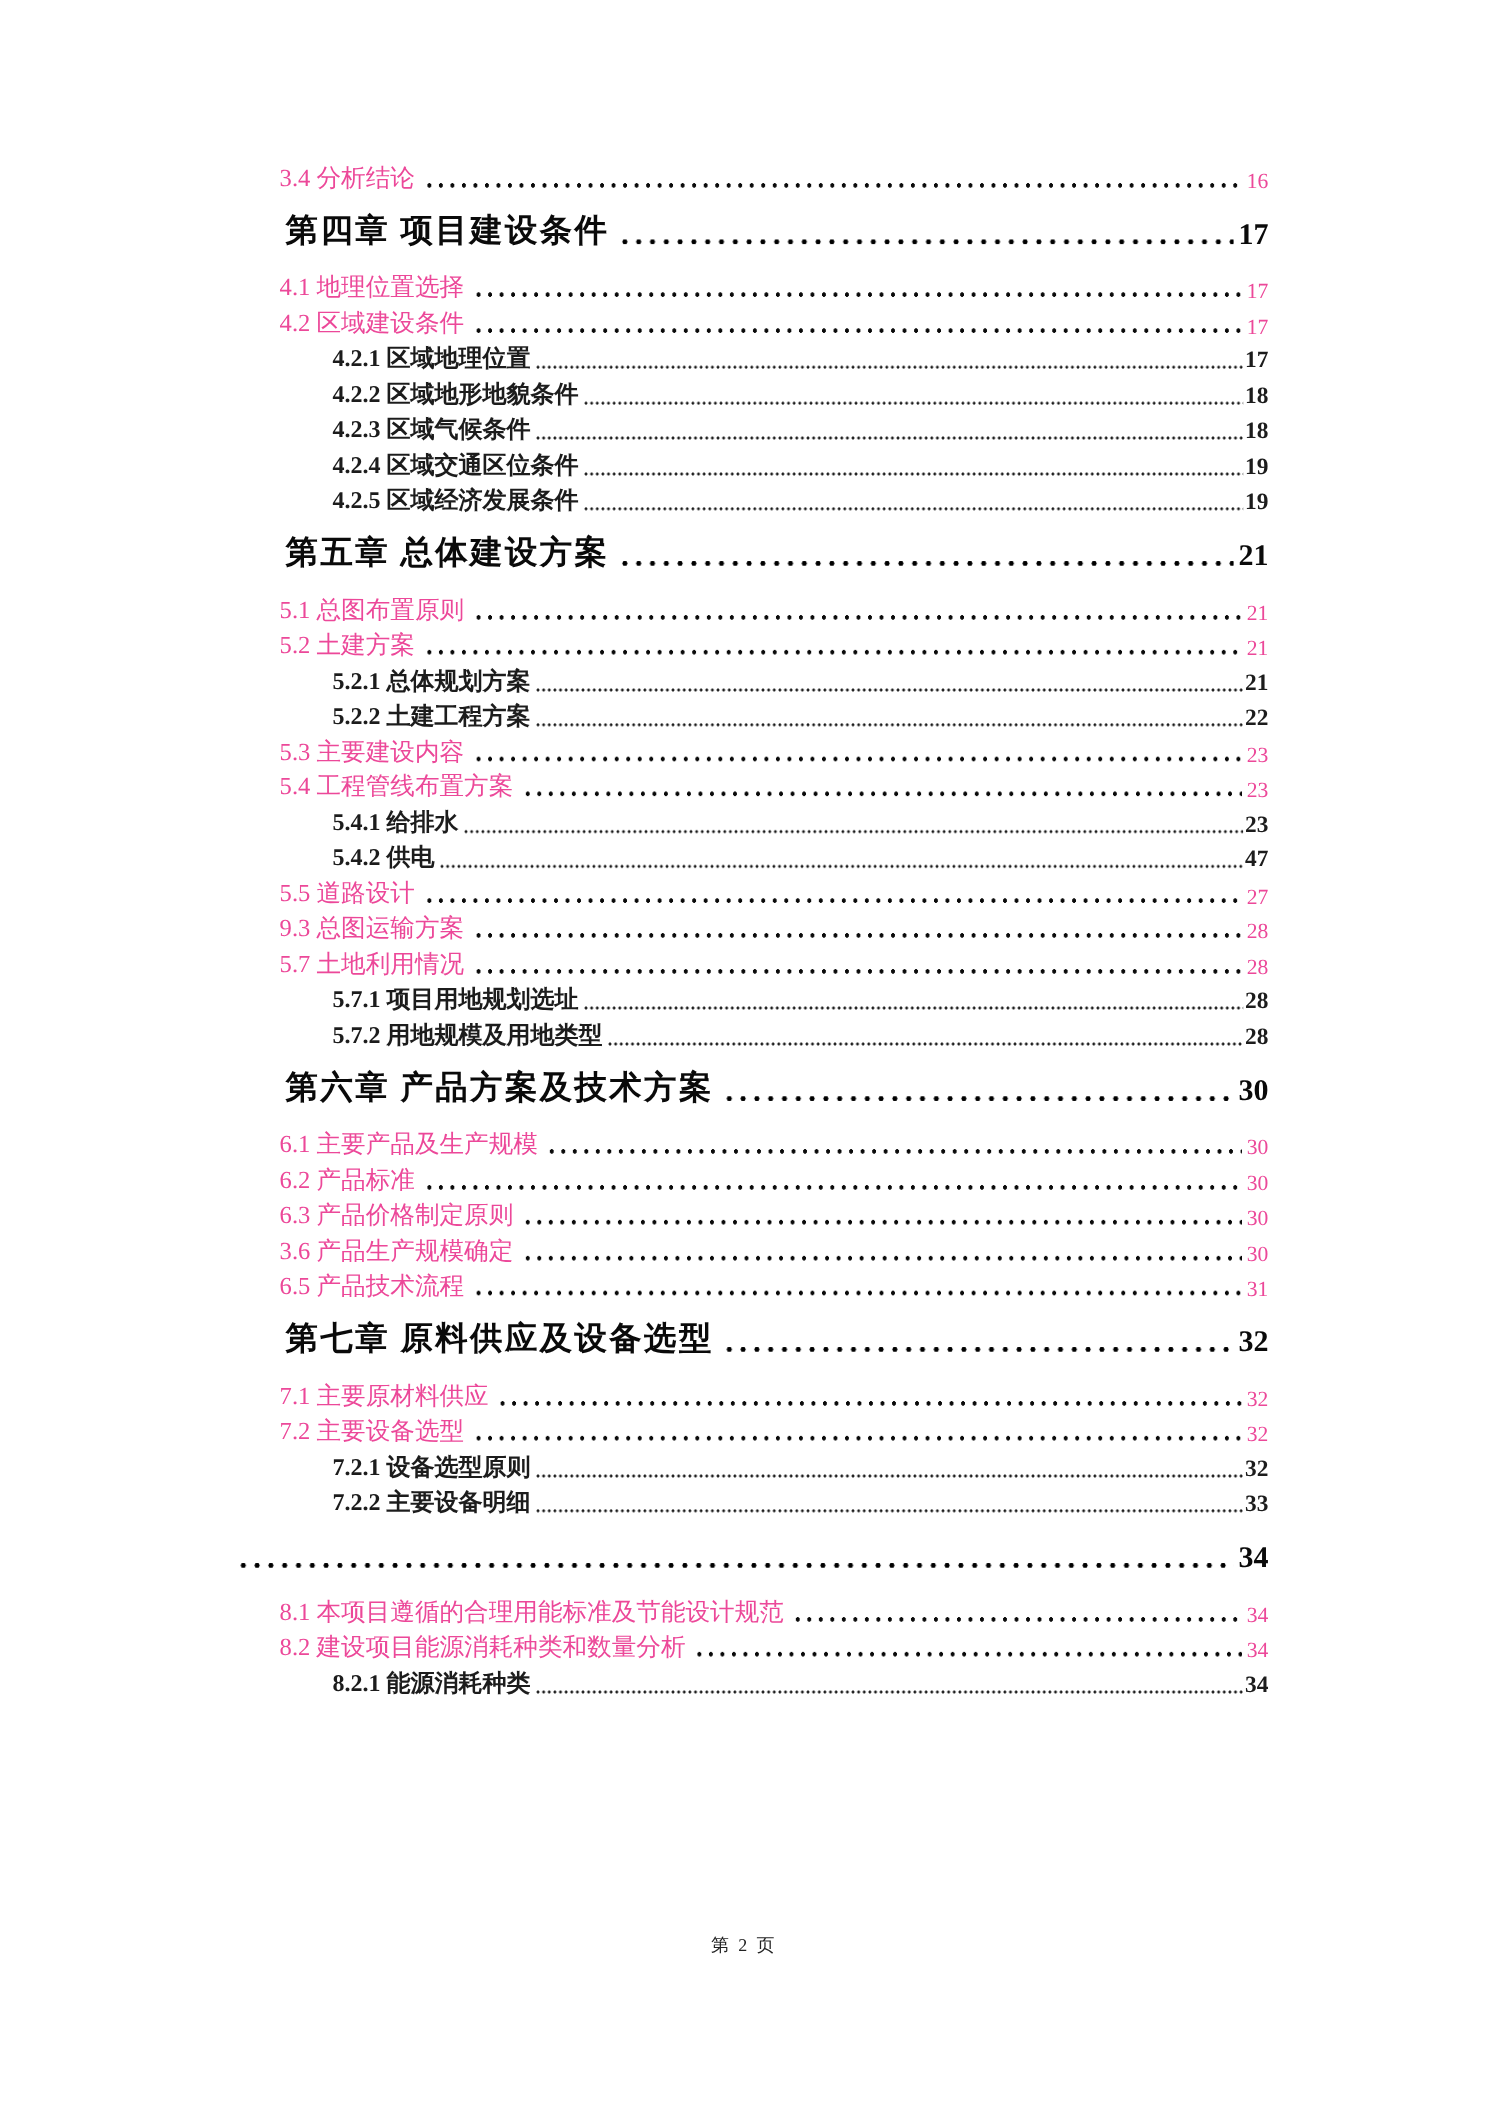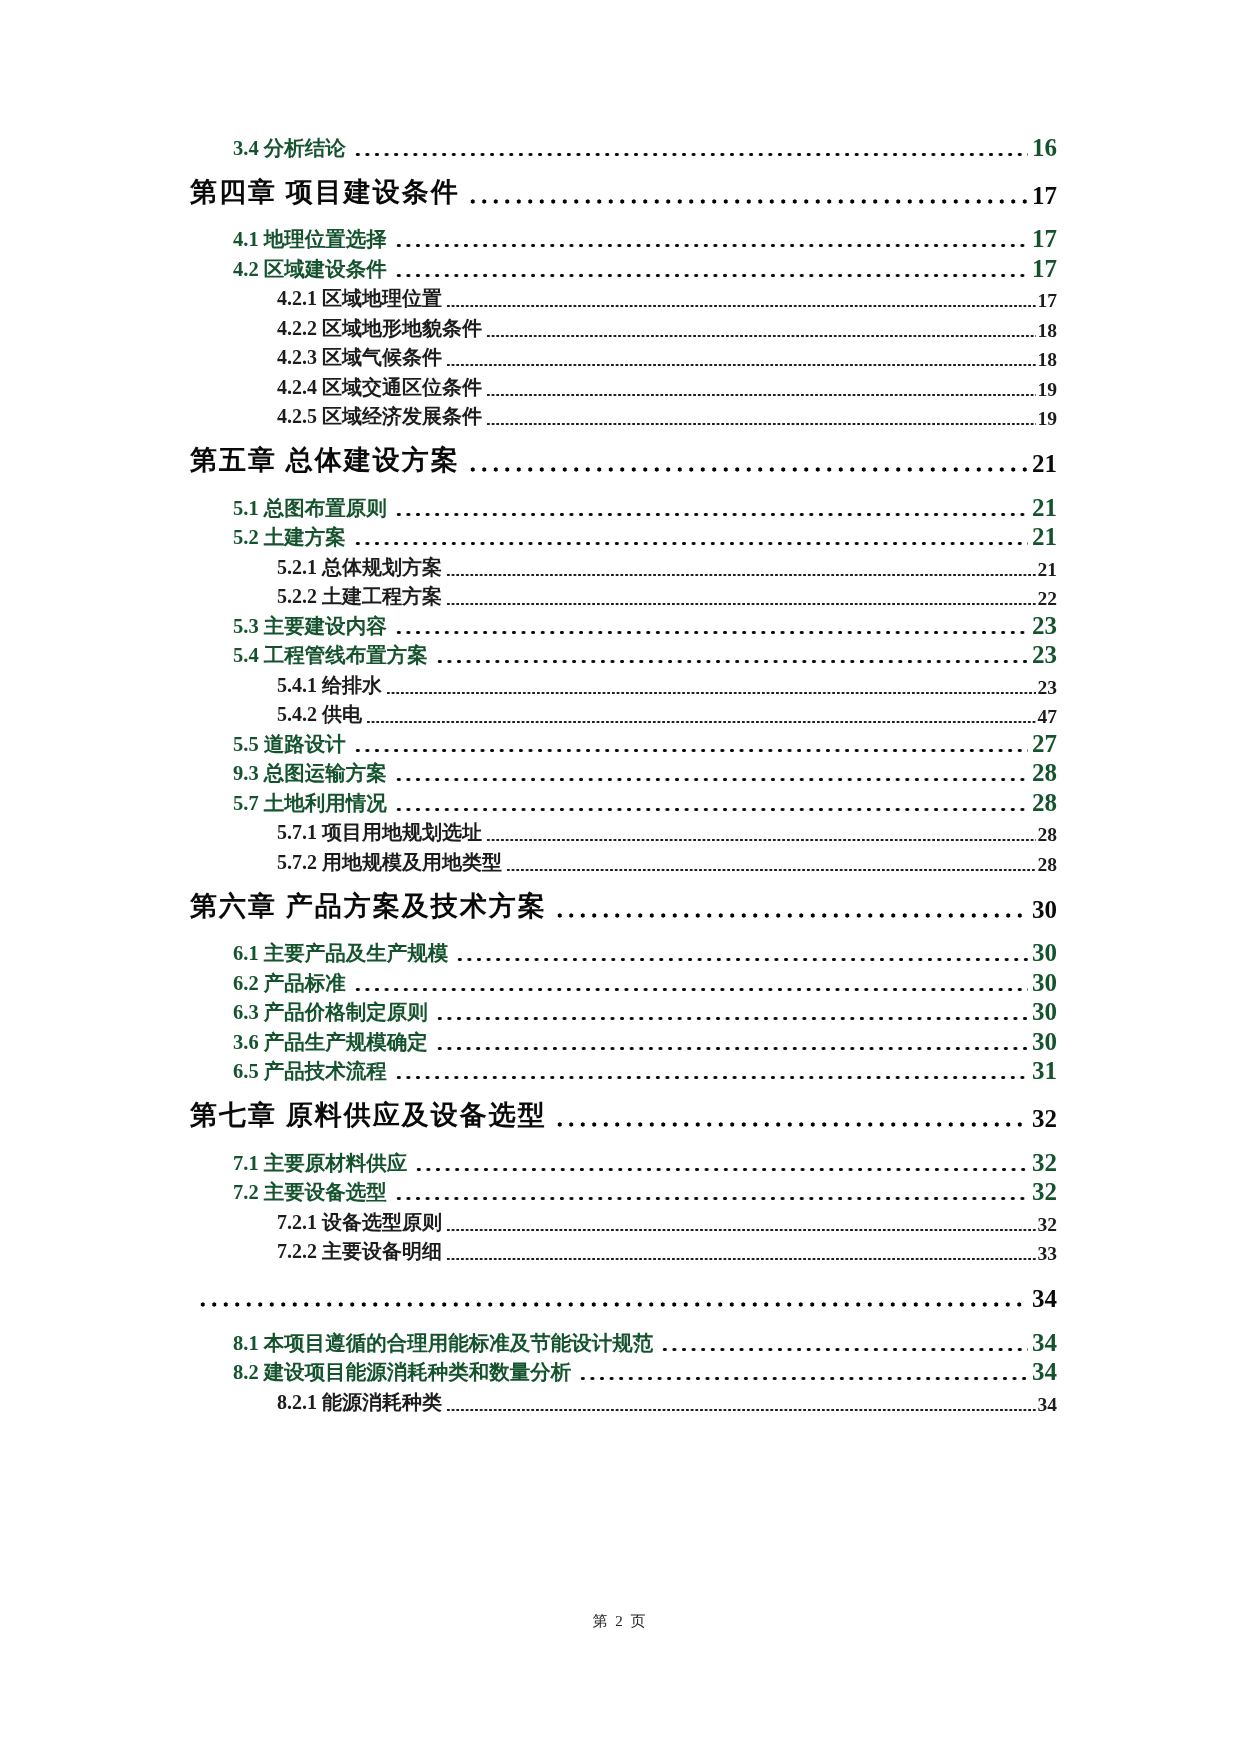--- a/index.html
+++ b/index.html
@@ -32,42 +32,42 @@
     min-width: 20px;
   }
   
   .lvl1 {
     height: 34px;
     margin: 14px 0 14px 0;
     font-size: 27px;
     font-weight: bold;
     color: #0a0a0a;
   }
-  .lvl1 .label { letter-spacing: 2px; }
+  .lvl1 .label { letter-spacing: 2px; margin-left: 48px; }
   .lvl1 .leader {
     background-image: radial-gradient(circle, #000000 1.9px, rgba(0,0,0,0) 2.3px);
     background-size: 11.5px 7px;
     height: 7px;
     margin-bottom: 5px;
   }
   .lvl1 .pagenum { font-size: 25px; }
   
   .lvl2 {
     padding-left: 43px;
     font-size: 20.5px;
-    font-weight: bold;
-    color: #14532d;
+    font-weight: normal;
+    color: #ec4899;
   }
   .lvl2 .leader {
     background-image: radial-gradient(circle, #0a0a0a 1.6px, rgba(0,0,0,0) 2.0px);
     background-size: 9.6px 7px;
     height: 7px;
     margin-bottom: 4px;
   }
-  .lvl2 .pagenum { font-size: 25px; }
+  .lvl2 .pagenum { font-size: 18px; }
   
   .lvl3 {
     padding-left: 87px;
     font-size: 20px;
     font-weight: bold;
     color: #1c1c1c;
   }
   .lvl3 .leader {
     background-image: radial-gradient(circle, #1a1a1a 1.05px, rgba(0,0,0,0) 1.35px);
     background-size: 4.7px 6px;

